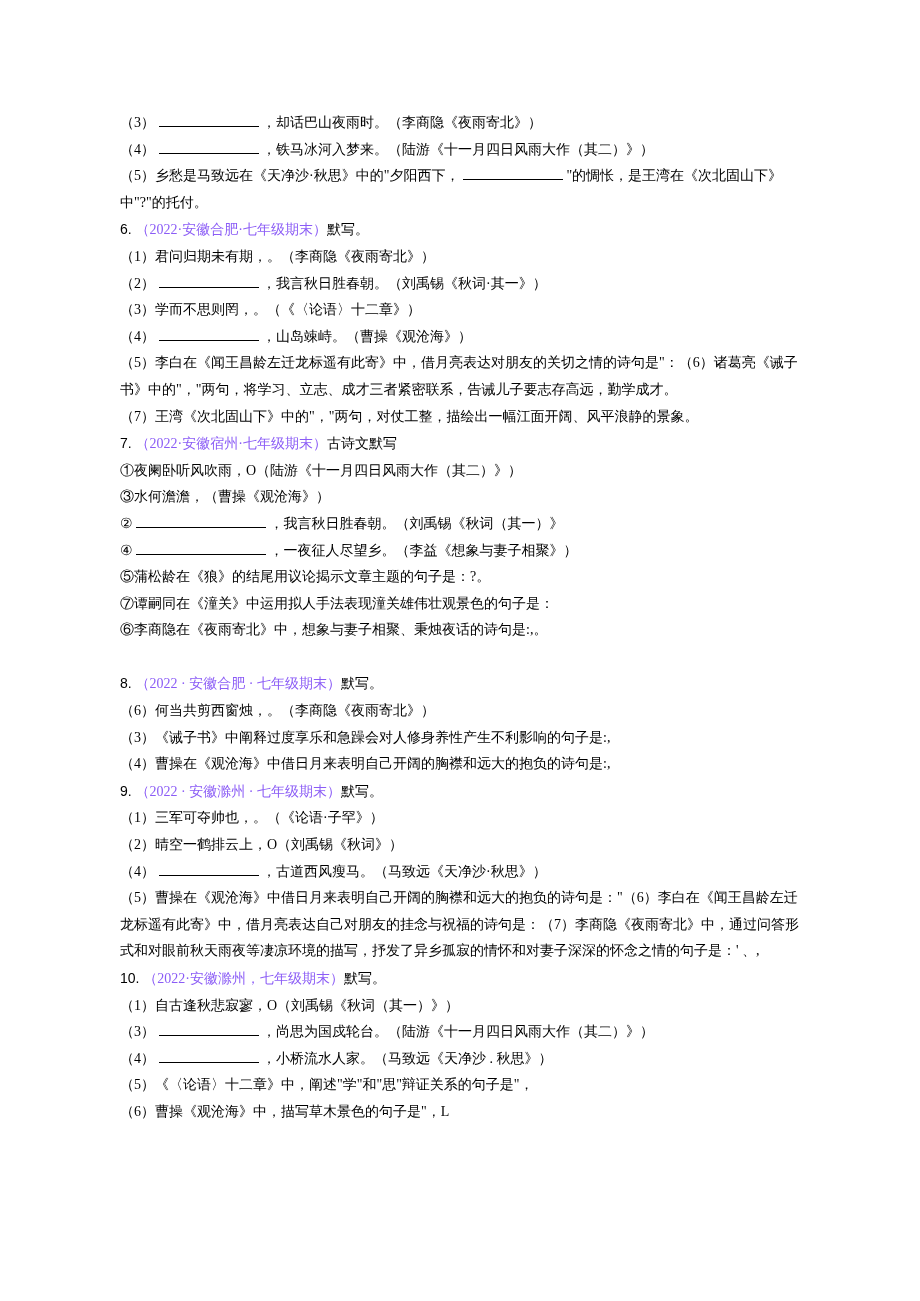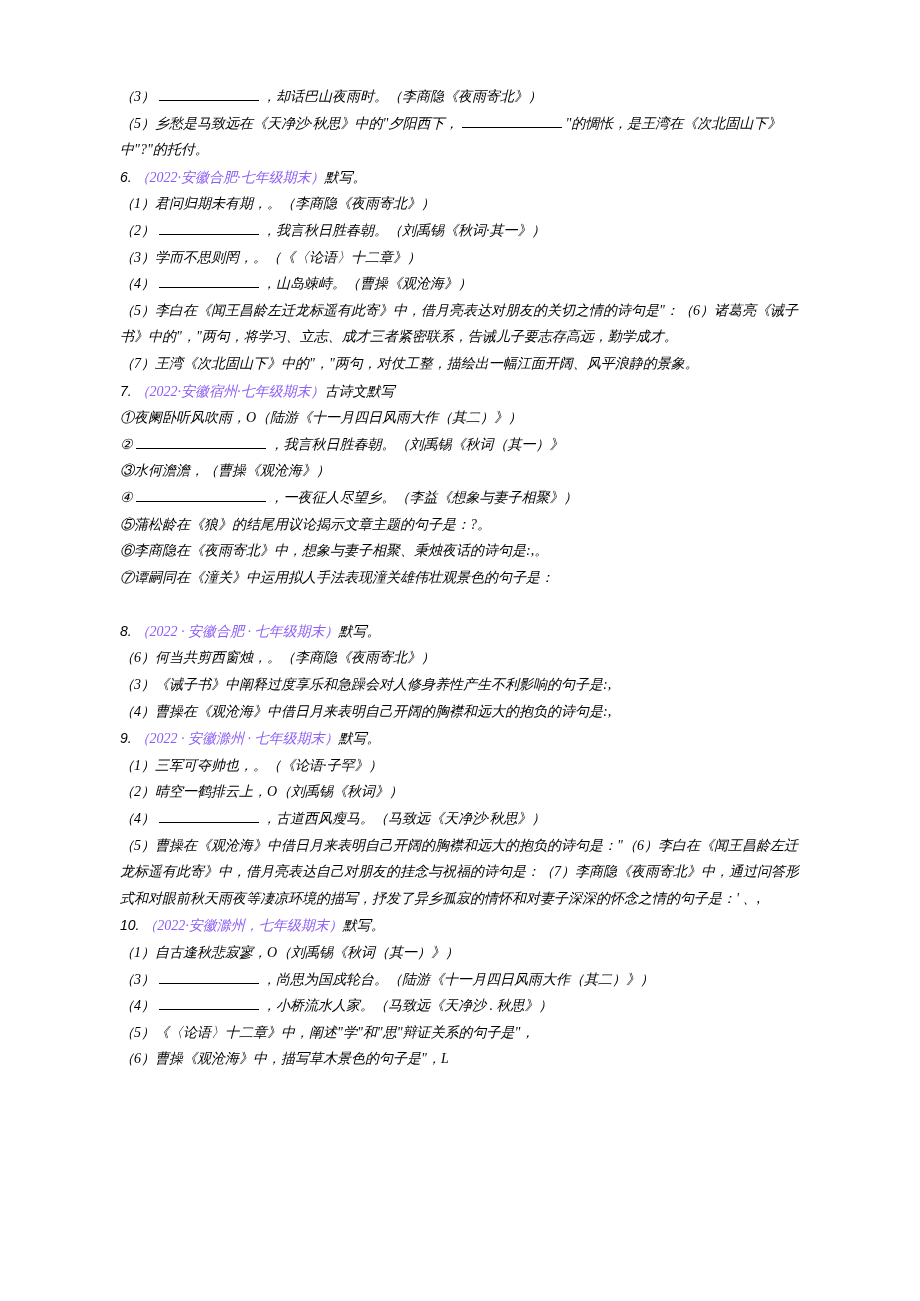--- a/index.html
+++ b/index.html
@@ -7,23 +7,22 @@
     padding: 0;
     background: #fff;
     font-family: "SimSun", "宋体", serif;
     font-size: 14px;
     color: #000;
     line-height: 1.9;
   }
   .page {
     width: 920px;
     min-height: 1301px;
-    padding: 84px 120px 60px 120px;
+    padding: 110px 120px 60px 120px;
     box-sizing: border-box;
-    font-style: italic;
   }
   .red {
     color: #8b5cf6;
   }
   .blank {
     display: inline-block;
     border-bottom: 1px solid #000;
     min-width: 100px;
     height: 1em;
     vertical-align: baseline;
@@ -40,20 +39,25 @@
 <body>
 
 <div class="page">
 
   <p>
     <span>（3）</span>
     <span class="blank"></span>
     <span>，却话巴山夜雨时。（李商隐《夜雨寄北》）</span>
   </p>
   <p>
+    <span>（4）</span>
+    <span class="blank"></span>
+    <span>，铁马冰河入梦来。（陆游《十一月四日风雨大作（其二）》）</span>
+  </p>
+  <p>
     <span>（5）乡愁是马致远在《天净沙·秋思》中的"夕阳西下，</span>
     <span class="blank"></span>
     <span>"的惆怅，是王湾在《次北固山下》中"?"的托付。</span>
   </p>
 
   <p>
     <span class="num">6. </span><span class="red">（2022·安徽合肥·七年级期末）</span><span>默写。</span>
   </p>
   <p>（1）君问归期未有期，。（李商隐《夜雨寄北》）</p>
   <p>
@@ -67,34 +71,34 @@
     <span class="blank"></span>
     <span>，山岛竦峙。（曹操《观沧海》）</span>
   </p>
   <p>（5）李白在《闻王昌龄左迁龙标遥有此寄》中，借月亮表达对朋友的关切之情的诗句是"：（6）诸葛亮《诫子书》中的"，"两句，将学习、立志、成才三者紧密联系，告诫儿子要志存高远，勤学成才。</p>
   <p>（7）王湾《次北固山下》中的"，"两句，对仗工整，描绘出一幅江面开阔、风平浪静的景象。</p>
 
   <p>
     <span class="num">7. </span><span class="red">（2022·安徽宿州·七年级期末）</span><span>古诗文默写</span>
   </p>
   <p>①夜阑卧听风吹雨，O（陆游《十一月四日风雨大作（其二）》）</p>
+  <p>③水何澹澹，（曹操《观沧海》）</p>
   <p>
     <span>②</span>
     <span class="blank" style="min-width:130px"></span>
     <span>，我言秋日胜春朝。（刘禹锡《秋词（其一）》</span>
   </p>
-  <p>③水何澹澹，（曹操《观沧海》）</p>
   <p>
     <span>④</span>
     <span class="blank" style="min-width:130px"></span>
     <span>，一夜征人尽望乡。（李益《想象与妻子相聚》）</span>
   </p>
   <p>⑤蒲松龄在《狼》的结尾用议论揭示文章主题的句子是：?。</p>
+  <p>⑦谭嗣同在《潼关》中运用拟人手法表现潼关雄伟壮观景色的句子是：</p>
   <p>⑥李商隐在《夜雨寄北》中，想象与妻子相聚、秉烛夜话的诗句是:,。</p>
-  <p>⑦谭嗣同在《潼关》中运用拟人手法表现潼关雄伟壮观景色的句子是：</p>
 
   <p>&nbsp;</p>
 
   <p>
     <span class="num">8. </span><span class="red">（2022 · 安徽合肥 · 七年级期末）</span><span>默写。</span>
   </p>
   <p>（6）何当共剪西窗烛，。（李商隐《夜雨寄北》）</p>
   <p>（3）《诫子书》中阐释过度享乐和急躁会对人修身养性产生不利影响的句子是:,</p>
   <p>（4）曹操在《观沧海》中借日月来表明自己开阔的胸襟和远大的抱负的诗句是:,</p>
 

